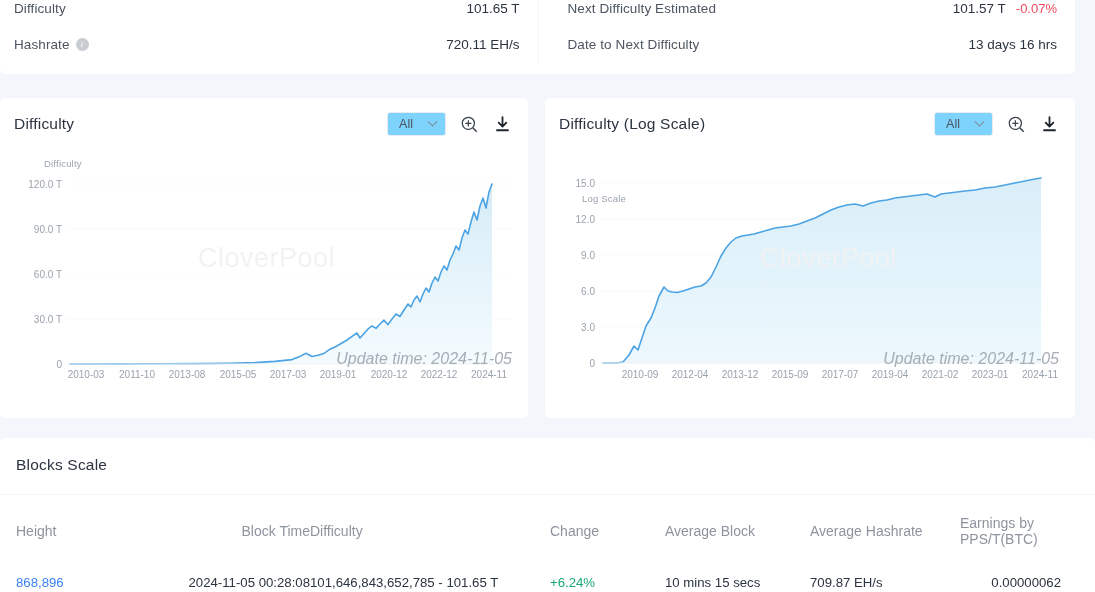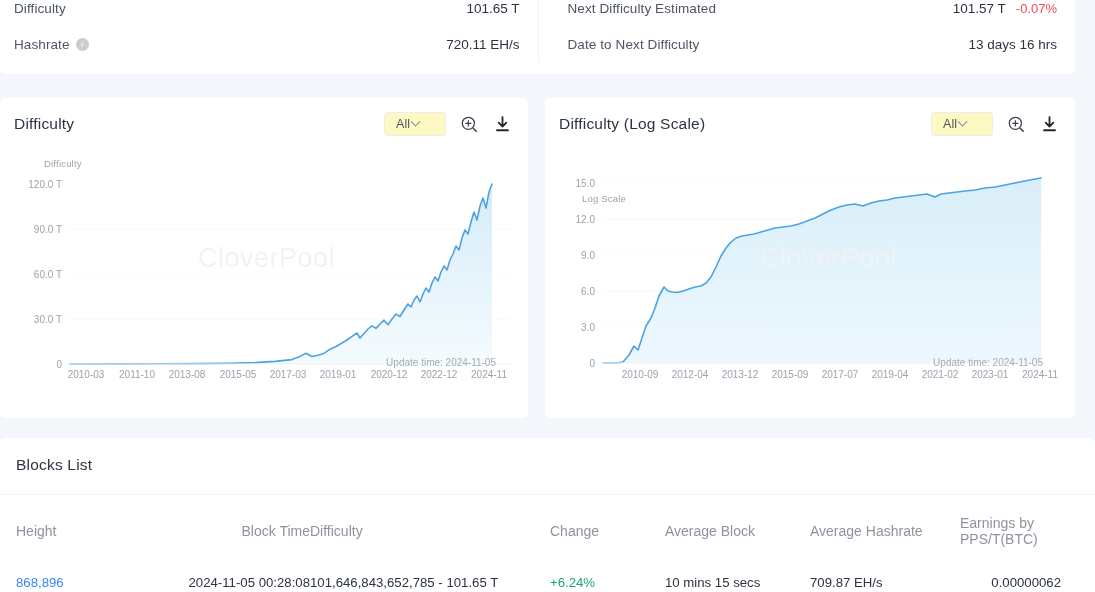--- a/index.html
+++ b/index.html
@@ -50,44 +50,44 @@
   .chart-card.left  { left: 0;   width: 528px; }
   .chart-card.right { left: 545px; width: 530px; }
 
   .chart-head {
     display: flex; align-items: center; height: 52px;
     padding: 0 16px 0 14px;
   }
   .chart-title { font-size: 15.5px; color: #2b3440; letter-spacing: .2px; }
   .chart-tools { margin-left: auto; display: flex; align-items: center; gap: 14px; }
   .range-select {
-    display: flex; align-items: center; gap: 2px;
+    display: flex; align-items: center; gap: 16px;
     border: 1px solid #e9edf2; border-radius: 3px;
-    padding: 4px 26px 4px 11px; min-width: 54px;
-    font-size: 12.5px; color: #4c5561; background: #fef9c3;
+    padding: 4px 9px 4px 11px; min-width: 54px;
+    font-size: 12.5px; color: #4c5561; background: #7dd3fc;
     cursor: pointer;
   }
   .chev { width: 7px; height: 7px; border-right: 1.4px solid #7d8692;
           border-bottom: 1.4px solid #7d8692; transform: rotate(45deg) translate(-2px,-2px); }
   .tool-btn { width: 19px; height: 19px; cursor: pointer; display: block; }
 
   
   .plot { position: relative; height: 228px; padding: 0; }
   .plot svg { display: block; }
   .axis-name {
     position: absolute; font-size: 9.5px; color: #9aa3ad; letter-spacing: .2px;
   }
   .watermark {
     position: absolute; font-size: 27px; letter-spacing: .5px;
     color: #f0f2f4; font-family: "Liberation Sans", sans-serif;
     pointer-events: none; user-select: none;
   }
   .update-time {
-    position: absolute; right: 32px; bottom: 10px;
-    font-size: 10px; color: #a5adb6;
+    position: absolute; right: 16px; bottom: 10px;
+    font-size: 16px; color: #a5adb6; font-style: italic;
   }
 
   
   .blocks-card {
     position: absolute; left: 0; top: 438px; width: 1095px; height: 160px;
     background: #ffffff; border-radius: 5px;
   }
   .blocks-title {
     font-size: 15.5px; color: #2b3440; padding: 18px 0 0 16px;
     letter-spacing: .2px;
@@ -283,21 +283,21 @@
           <text x="445" y="228">2023-01</text>
           <text x="495" y="228">2024-11</text>
         </g>
       </svg>
 
       <div class="update-time">Update time: 2024-11-05</div>
     </div>
   </div>
 
   <div class="blocks-card">
-    <div class="blocks-title">Blocks List</div>
+    <div class="blocks-title">Blocks Scale</div>
     <div class="blocks-sep"></div>
     <table>
       <thead>
         <tr>
           <th class="c-height">Height</th>
           <th class="c-time">Block Time</th>
           <th class="c-diff">Difficulty</th>
           <th class="c-change">Change</th>
           <th class="c-avgb">Average Block</th>
           <th class="c-avgh">Average Hashrate</th>

